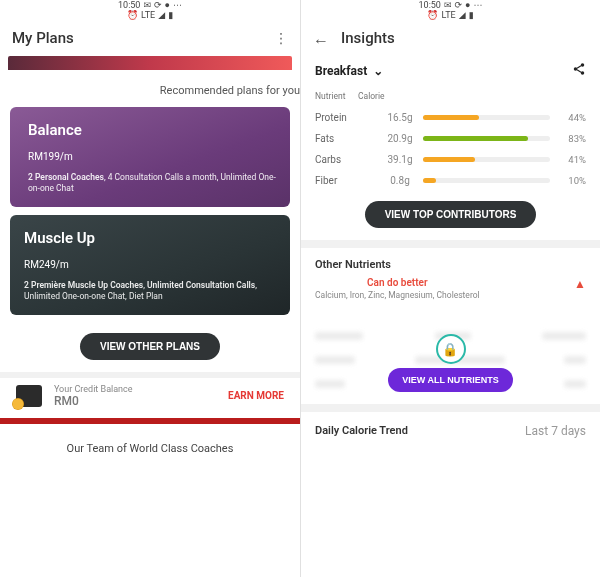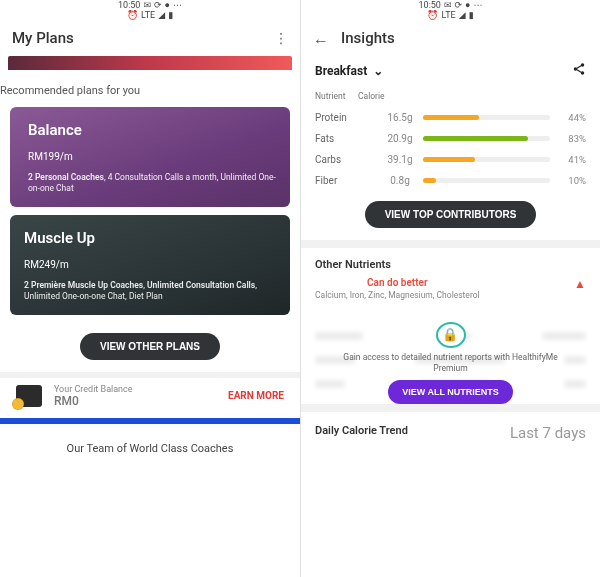--- a/index.html
+++ b/index.html
@@ -13,37 +13,37 @@
   .status .sicons span { font-size:9px; }
 
   
   .hdr { height:36px; display:flex; align-items:center; padding:0 12px; gap:12px; }
   .hdr .title { font-size:15px; font-weight:500; color:#333; flex:1; }
   .hdr .back { font-size:16px; color:#555; }
   .hdr .more { font-size:14px; color:#666; }
 
   
   .hero { height:14px; background:linear-gradient(90deg,#5a2a3a 0%,#c0394b 50%,#f05a5a 100%); margin:0 8px; border-radius:2px 2px 0 0; }
-  .section-title { text-align:left; font-size:11px; color:#555; padding:14px 0 10px; }
+  .section-title { text-align:right; font-size:11px; color:#555; padding:14px 0 10px; }
   .card { margin:0 10px 8px; border-radius:6px; padding:14px 14px 12px; color:#fff; }
   .card.purple { background:linear-gradient(160deg,#8a5a96 0%,#6a3b7a 60%,#5a3268 100%);padding-left:18px; }
   .card.dark   { background:linear-gradient(160deg,#3a4548 0%,#2a3436 60%,#1f2628 100%); }
   .card h3 { font-size:15px; font-weight:600; margin-bottom:12px; }
   .card .price { font-size:10px; margin-bottom:10px; }
   .card .desc { font-size:8.5px; line-height:1.35; opacity:0.9; }
   .card .desc b { font-weight:600; }
   .pill { display:block; margin:10px auto 12px; background:#303436; color:#fff; font-size:10px; font-weight:600; padding:8px 20px; border-radius:20px; border:none; width:fit-content; }
   .credit-row { display:flex; align-items:center; padding:6px 16px 10px; gap:12px; border-top:6px solid #f1f1f1; }
   .wallet { width:26px; height:22px; position:relative; }
   .wallet::before { content:""; position:absolute; inset:0; background:#2b2b2b; border-radius:3px; }
   .wallet::after { content:""; position:absolute; bottom:-3px; left:-4px; width:12px; height:12px; background:radial-gradient(circle,#f5b93a 60%,#e0a020 62%); border-radius:50%; }
   .credit-text .lbl { font-size:9px; color:#888; }
   .credit-text .val { font-size:12px; font-weight:500; color:#777; }
   .earn { margin-left:auto; font-size:10px; font-weight:700; color:#e53935; }
-  .coaches { text-align:center; font-size:11px; color:#444; padding:18px 0; border-top:6px solid #1d4ed8; }
+  .coaches { text-align:center; font-size:11px; color:#444; padding:18px 0; border-top:6px solid #b91c1c; }
 
   
   .insight-head { display:flex; align-items:center; padding:6px 14px 4px; }
   .meal-sel { font-size:12px; font-weight:700; color:#222; display:flex; align-items:center; gap:6px; }
   .share { margin-left:auto; font-size:14px; }
   .tbl-head { display:flex; padding:8px 14px 6px; font-size:8.5px; color:#777; gap:0; }
   .tbl-head .c1 { width:43px; }
   .tbl-head .c2 { width:46px; }
   .nrow { display:flex; align-items:center; padding:5px 14px; font-size:10px; }
   .nrow .c1 { width:62px; color:#666; }
@@ -60,21 +60,21 @@
   .lock-block { position:relative; padding:6px 14px 12px; text-align:center; }
   .blur-row { display:flex; justify-content:space-between; padding:4px 0; }
   .blur { background:#ddd; border-radius:3px; height:8px; filter:blur(2px); opacity:0.55; }
   .lock-overlay { position:absolute; inset:0; display:flex; flex-direction:column; align-items:center; justify-content:center; padding:0 40px; }
   .lock-circle { width:30px; height:30px; border:2px solid #2bb9a8; border-radius:50%; display:flex; align-items:center; justify-content:center; margin-bottom:4px; background:#fff; }
   .lock-circle span { color:#2bb9a8; font-size:13px; }
   .lock-msg { font-size:8.5px; color:#666; line-height:1.3; margin-bottom:6px; }
   .teal-pill { background:#6d28d9; color:#fff; font-size:9px; font-weight:700; padding:7px 14px; border-radius:16px; border:none; }
   .trend-row { display:flex; justify-content:space-between; padding:12px 14px; font-size:11px; }
   .trend-row .t { font-weight:600; color:#333; }
-  .trend-row .d { color:#999; font-size:15px; }
+  .trend-row .d { color:#999; font-size:12px; }
 </style>
 </head>
 <body>
 
 <div class="phone">
   <div class="status">
     <div class="sicons">
       <span>10:50</span>
       <span>✉</span>
       <span>⟳</span>
@@ -221,21 +221,20 @@
       </div>
     <div class="blur-row" style="margin-top:8px">
         <div class="blur" style="width:30px"></div>
         <div class="blur" style="width:70px"></div>
         <div class="blur" style="width:22px"></div>
       </div>
     <div class="lock-overlay">
       <div class="lock-circle">
           <span>🔒</span>
         </div>
-      <div class="lock-msg">Gain access to detailed nutrient reports with HealthifyMe Premium</div>
       <button class="teal-pill">VIEW ALL NUTRIENTS</button>
     </div>
   </div>
 
   <div class="gap"></div>
   <div class="trend-row">
     <span class="t">Daily Calorie Trend</span>
     <span class="d">Last 7 days</span>
   </div>
 </div>

